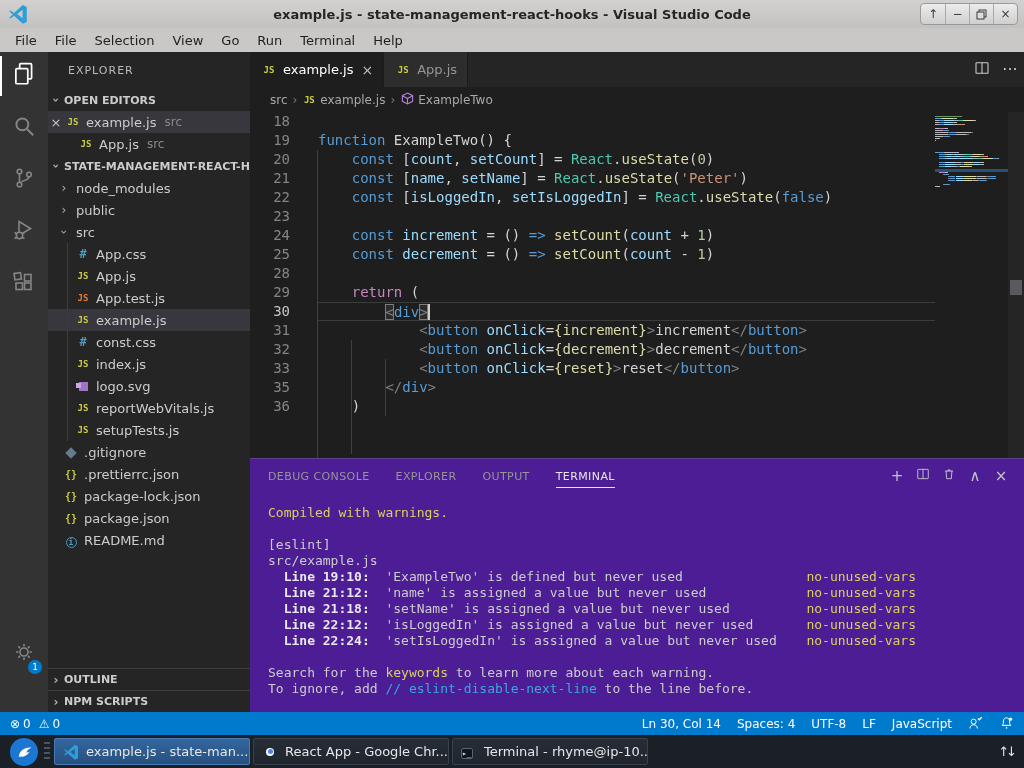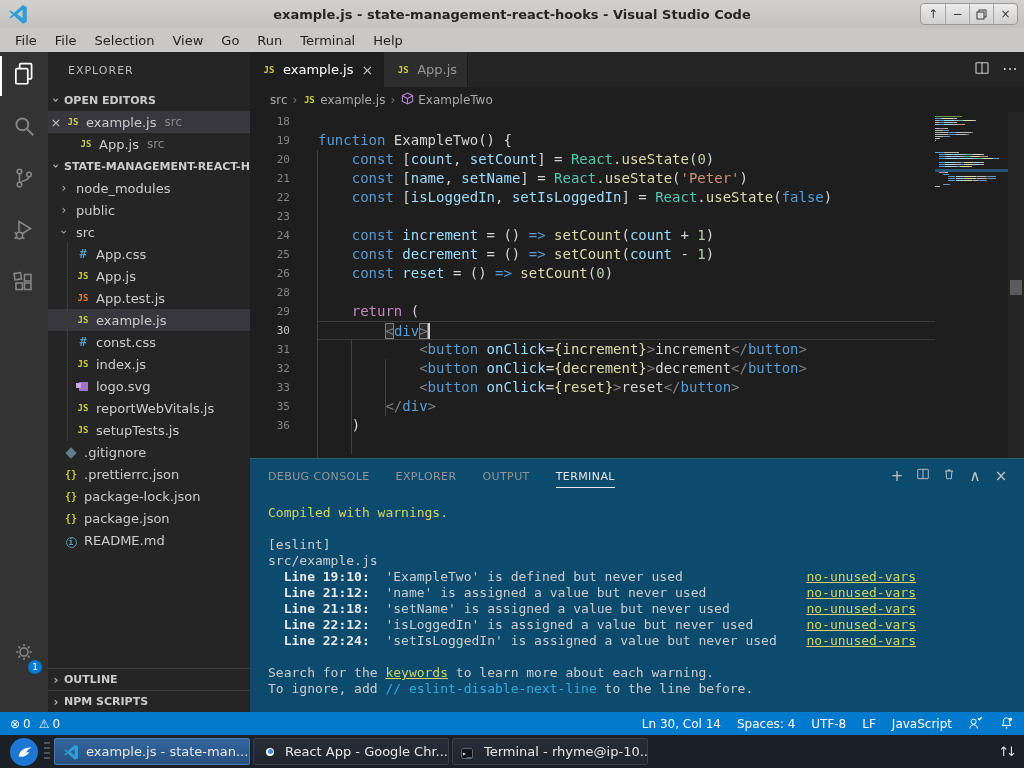--- a/index.html
+++ b/index.html
@@ -78,52 +78,52 @@
 
   .breadcrumb { position:absolute; left:0; top:35px; width:774px; height:25px; background:#1e1e1e;
     display:flex; align-items:center; padding-left:16px; font-size:12px; color:#a9a9a9; }
   .bc-sep { margin:0 5px; color:#7a7a7a; }
   .breadcrumb .fico { flex:0 0 14px; }
 
   
   .code-region { position:absolute; left:0; top:60px; width:774px; height:346px; overflow:hidden; }
   .code-lines { position:absolute; left:0; top:0; width:685px; }
   .cl { display:flex; height:19px; font-family:"DejaVu Sans Mono",monospace; font-size:14px; line-height:19px; }
-  .ln { flex:0 0 68px; text-align:right; padding-right:28px; color:#858585; font-size:11px; }
+  .ln { flex:0 0 68px; text-align:right; padding-right:28px; color:#858585; font-size:14px; }
   .cl.cur .ln { color:#c6c6c6; }
   .lc { flex:1; white-space:pre; color:#d4d4d4; }
   .cl.cur .lc { border-top:1px solid #3b3b3b; border-bottom:1px solid #3b3b3b; }
   .tk-k { color:#569cd6; } .tk-v { color:#9cdcfe; } .tk-f { color:#dcdcaa; }
   .tk-t { color:#4ec9b0; } .tk-s { color:#ce9178; } .tk-n { color:#b5cea8; }
   .tk-d { color:#d4d4d4; } .tk-g { color:#808080; } .tk-r { color:#c586c0; }
   .bm { outline:1px solid #7e7e7e; outline-offset:-1px; background:rgba(130,130,130,.14); }
   .cursor { display:inline-block; width:2px; height:16px; background:#cfcfcf; vertical-align:-3px; }
   .guide { position:absolute; width:1px; background:#404040; }
   .minimap { position:absolute; left:685px; top:0; width:73px; height:346px; }
   .mm-line { height:2px; line-height:0; white-space:nowrap; }
   .mm-line span { display:inline-block; height:1.5px; }
   .mm-band { position:absolute; left:0; width:73px; height:3px; background:#2b5a85; opacity:.85; }
   .scrollzone { position:absolute; left:758px; top:0; width:16px; height:346px; background:rgba(70,70,70,.18); }
   .scroll-thumb { position:absolute; left:2px; top:168px; width:12px; height:15px; background:#5a5a5e; }
 
   
-  .panel { position:absolute; left:0; top:406px; width:774px; height:254px; background:#0c4a6e;
+  .panel { position:absolute; left:0; top:406px; width:774px; height:254px; background:#4c1d95;
     border-top:1px solid rgba(128,128,128,.35); }
   .panel-head { height:34px; display:flex; align-items:center; padding:0 10px 0 18px; }
   .ptab { font-size:11px; letter-spacing:.4px; color:#969696; margin-right:26px; padding:6px 0 4px; }
   .ptab.active { color:#e7e7e7; border-bottom:1px solid #e7e7e7; }
   .pright { margin-left:auto; display:flex; align-items:center; }
   .pselect { width:150px; height:24px; background:#3c3c3c; color:#f0f0f0; font-size:12px;
     display:flex; align-items:center; padding:0 8px; border-radius:2px; margin-right:14px; }
   .pselect .sel-chev { margin-left:auto; color:#cccccc; font-size:10px; }
   .picon { width:26px; text-align:center; color:#c5c5c5; font-size:15px; }
   .term { position:absolute; left:18px; top:46px; right:10px; font-family:"DejaVu Sans Mono",monospace;
     font-size:13px; line-height:16px; color:#cccccc; white-space:pre; }
   .t-yellow { color:#d4d45f; }
-  .t-link { color:#d4d45f; text-decoration:underline; }
+  .t-link { color:#d4d45f; }
   .t-cyan { color:#38a8dd; }
   .t-warn { display:flex; width:648px; }
   .t-warn .wl { white-space:pre; }
   .t-warn b { font-weight:bold; color:#e8e8e8; }
   .t-warn .t-link { margin-left:auto; }
 
   
   .statusbar { position:absolute; left:0; top:712px; width:1024px; height:23px; background:#007acc;
     color:#ffffff; display:flex; align-items:center; font-size:12px; padding:0 10px; }
   .st-item { display:flex; align-items:center; margin-right:10px; }
@@ -423,24 +423,20 @@
               <span class="ln">23</span>
               <span class="lc"></span>
             </div>
             <div class="cl">
               <span class="ln">24</span>
               <span class="lc"><span class="tk-d">    </span><span class="tk-k">const </span><span class="tk-v">increment</span><span class="tk-d"> = () </span><span class="tk-k">=&gt; </span><span class="tk-f">setCount</span><span class="tk-d">(</span><span class="tk-v">count</span><span class="tk-d"> + </span><span class="tk-n">1</span><span class="tk-d">)</span></span>
             </div>
             <div class="cl">
               <span class="ln">25</span>
               <span class="lc"><span class="tk-d">    </span><span class="tk-k">const </span><span class="tk-v">decrement</span><span class="tk-d"> = () </span><span class="tk-k">=&gt; </span><span class="tk-f">setCount</span><span class="tk-d">(</span><span class="tk-v">count</span><span class="tk-d"> - </span><span class="tk-n">1</span><span class="tk-d">)</span></span>
-            </div>
-            <div class="cl">
-              <span class="ln">26</span>
-              <span class="lc"><span class="tk-d">    </span><span class="tk-k">const </span><span class="tk-v">reset</span><span class="tk-d"> = () </span><span class="tk-k">=&gt; </span><span class="tk-f">setCount</span><span class="tk-d">(</span><span class="tk-n">0</span><span class="tk-d">)</span></span>
             </div>
             <div class="cl">
               <span class="ln">28</span>
               <span class="lc"></span>
             </div>
             <div class="cl">
               <span class="ln">29</span>
               <span class="lc"><span class="tk-d">    </span><span class="tk-r">return</span><span class="tk-d"> (</span></span>
             </div>
             <div class="cl cur">

